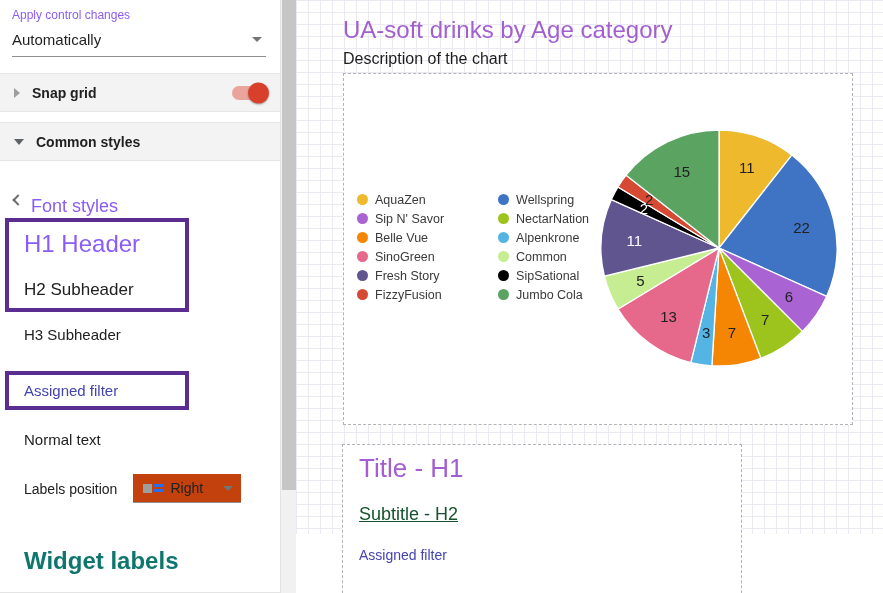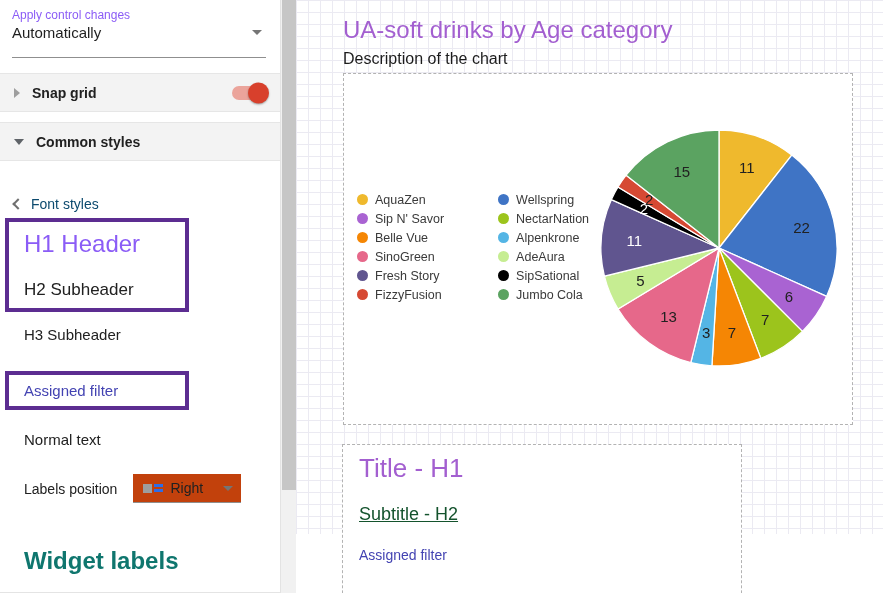--- a/index.html
+++ b/index.html
@@ -4,39 +4,39 @@
 <style>
   * { margin:0; padding:0; box-sizing:border-box; }
   html,body { width:883px; height:593px; overflow:hidden; background:#fff;
     font-family:"Liberation Sans","DejaVu Sans",sans-serif; }
   .app { position:relative; width:883px; height:593px; }
 
   
   .sidebar { position:absolute; left:0; top:0; width:280px; height:593px; background:#fff; border-bottom:1px solid #e4e4e4; }
   .apply-section { position:absolute; left:12px; right:14px; top:8px; }
   .field-label { font-size:12px; color:#8b5cf6; }
-  .select { display:flex; align-items:center; justify-content:space-between;
-    font-size:15px; color:#1f1f1f; padding:2px 4px 16px 0; border-bottom:1px solid #8f8f8f; cursor:pointer; }
+  .select { margin-top:7px; display:flex; align-items:center; justify-content:space-between;
+    font-size:15px; color:#1f1f1f; padding:2px 4px 8px 0; border-bottom:1px solid #8f8f8f; cursor:pointer; }
   .caret { width:0; height:0; border-left:5px solid transparent; border-right:5px solid transparent; border-top:5px solid #757575; }
 
   .panel-row { position:absolute; left:0; width:280px; height:39px; background:#f3f3f3;
     border-top:1px solid #e6e6e6; border-bottom:1px solid #e6e6e6;
     display:flex; align-items:center; padding:0 14px; cursor:pointer; }
   .row-snap { top:73px; }
   .row-common { top:122px; }
   .tri-right { width:0; height:0; border-top:5px solid transparent; border-bottom:5px solid transparent; border-left:6px solid #9e9e9e; }
   .tri-down  { width:0; height:0; border-left:5px solid transparent; border-right:5px solid transparent; border-top:6px solid #5f6368; }
   .row-label { margin-left:12px; font-size:14px; font-weight:bold; color:#212121; }
 
   .toggle { position:relative; margin-left:auto; width:34px; height:14px; border-radius:7px; background:#eba49b; cursor:pointer; }
   .toggle .knob { position:absolute; right:-3px; top:50%; transform:translateY(-50%);
     width:21px; height:21px; border-radius:50%; background:#d8402c; box-shadow:0 1px 2px rgba(0,0,0,.35); }
 
-  .back-link { position:absolute; left:14px; top:196px; display:flex; align-items:center; gap:9px;
-    font-size:14px; color:#0c4a6e; cursor:pointer; }
+  .back-link { position:absolute; left:14px; top:196px; display:flex; gap:9px;
+    font-size:18px; color:#8b5cf6; cursor:pointer; }
   .chev-left { display:inline-block; width:8px; height:8px; border-left:2px solid #6f6f6f; border-bottom:2px solid #6f6f6f; transform:rotate(45deg); }
 
   .hl-box { position:absolute; left:5px; width:184px; border:4px solid #5c2d91; background:#fff; }
   .box1 { top:218px; height:94px; padding:8px 0 0 15px; }
   .box2 { top:371px; height:39px; padding:7px 0 0 15px; }
   .h1-preview { font-size:24px; color:#8b5cf6; cursor:pointer; }
   .h2-preview { margin-top:22px; font-size:17px; color:#212121; cursor:pointer; }
   .h3-preview { position:absolute; left:24px; top:326px; font-size:15px; color:#212121; cursor:pointer; }
   .af-preview { font-size:15px; color:#4343b2; cursor:pointer; }
   .normal-preview { position:absolute; left:24px; top:431px; font-size:15px; color:#212121; cursor:pointer; }
@@ -216,21 +216,21 @@
             <div class="legend-row">
               <span class="swatch" style="background: rgb(156, 196, 28);"></span>
               <span class="legend-label">NectarNation</span>
             </div>
             <div class="legend-row">
               <span class="swatch" style="background: rgb(84, 181, 229);"></span>
               <span class="legend-label">Alpenkrone</span>
             </div>
             <div class="legend-row">
               <span class="swatch" style="background: rgb(198, 237, 146);"></span>
-              <span class="legend-label">AdeAura</span>
+              <span class="legend-label">Common</span>
             </div>
             <div class="legend-row">
               <span class="swatch" style="background: rgb(0, 0, 0);"></span>
               <span class="legend-label">SipSational</span>
             </div>
             <div class="legend-row">
               <span class="swatch" style="background: rgb(91, 163, 97);"></span>
               <span class="legend-label">Jumbo Cola</span>
             </div>
           </div>

